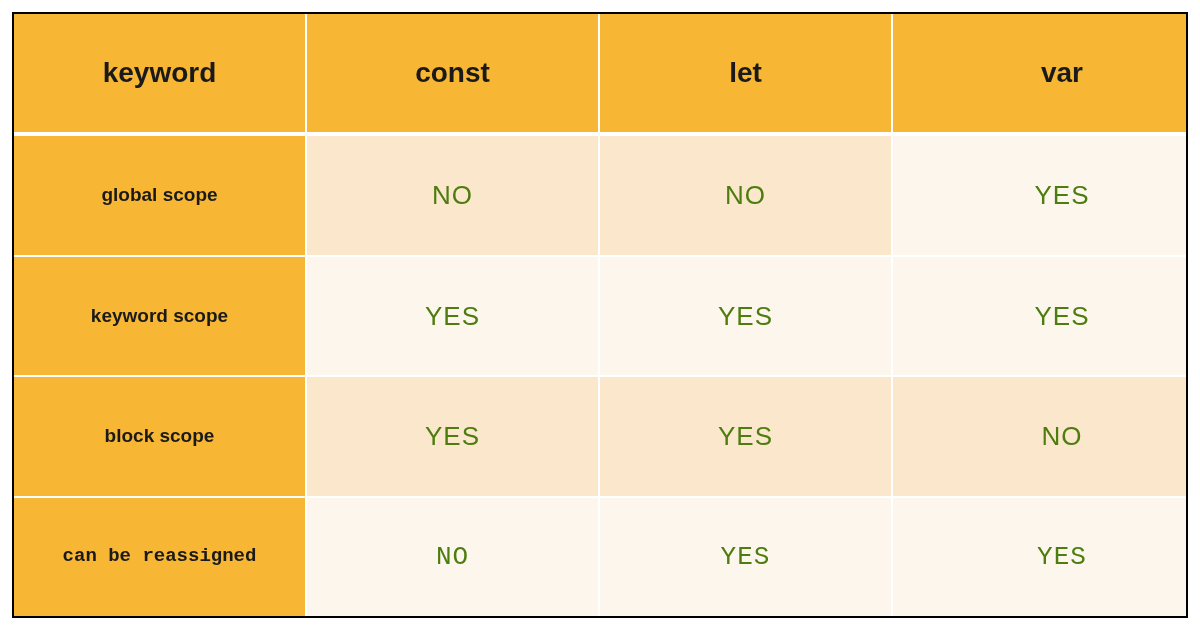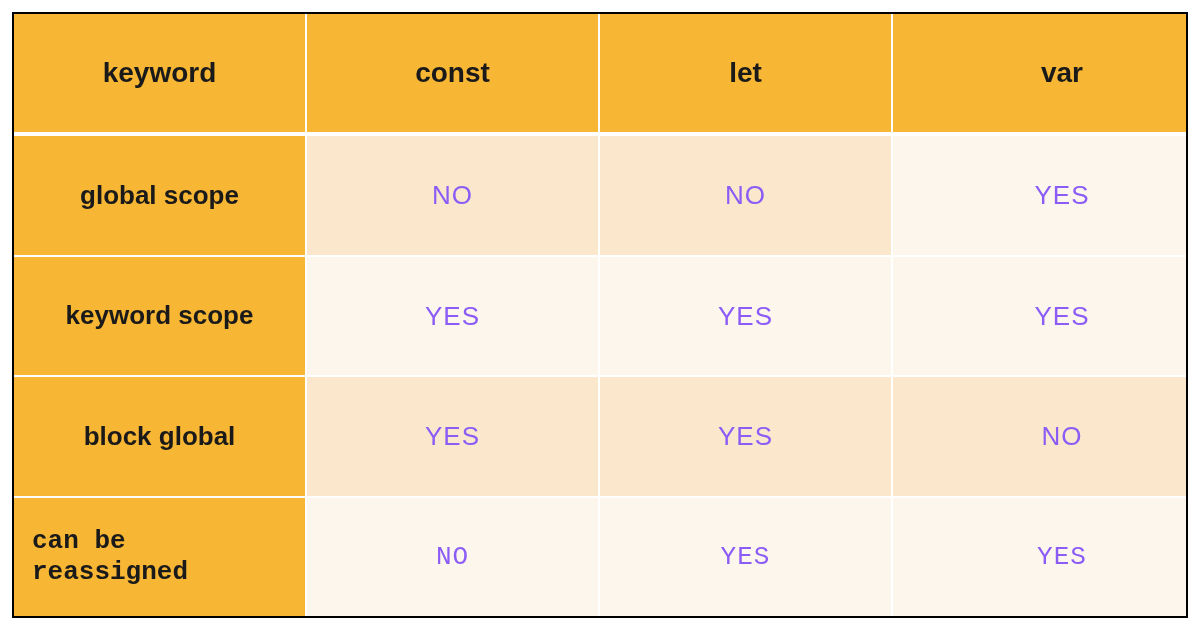--- a/index.html
+++ b/index.html
@@ -49,30 +49,31 @@
       text-align: center;
       border-right: 2px solid #ffffff;
     }
     .header-cell:last-child {
       border-right: none;
     }
     .row-header {
       background: #f7b633;
       color: #1a1a1a;
       font-weight: 700;
-      font-size: 26px;
+      font-size: 19px;
       display: flex;
       align-items: center;
       justify-content: center;
+      text-align: center;
       border-right: 2px solid #ffffff;
       padding: 0 18px;
       line-height: 1.2;
     }
     .data-cell {
-      color: #8b5cf6;
+      color: #4d7c0f;
       font-weight: 400;
       font-size: 26px;
       display: flex;
       align-items: center;
       justify-content: center;
       text-align: center;
       border-right: 2px solid #ffffff;
       letter-spacing: 1px;
     }
     .data-cell:last-child {
@@ -105,21 +106,21 @@
   </div>
 
   <div class="row data-row">
     <div class="row-header col-0">keyword scope</div>
     <div class="data-cell col-1 shade-light">YES</div>
     <div class="data-cell col-2 shade-light">YES</div>
     <div class="data-cell col-3 shade-light">YES</div>
   </div>
 
   <div class="row data-row">
-    <div class="row-header col-0">block global</div>
+    <div class="row-header col-0">block scope</div>
     <div class="data-cell col-1 shade-dark">YES</div>
     <div class="data-cell col-2 shade-dark">YES</div>
     <div class="data-cell col-3 shade-dark">NO</div>
   </div>
 
   <div class="row data-row">
     <div class="row-header col-0">can be reassigned</div>
     <div class="data-cell col-1 shade-light">NO</div>
     <div class="data-cell col-2 shade-light">YES</div>
     <div class="data-cell col-3 shade-light">YES</div>

